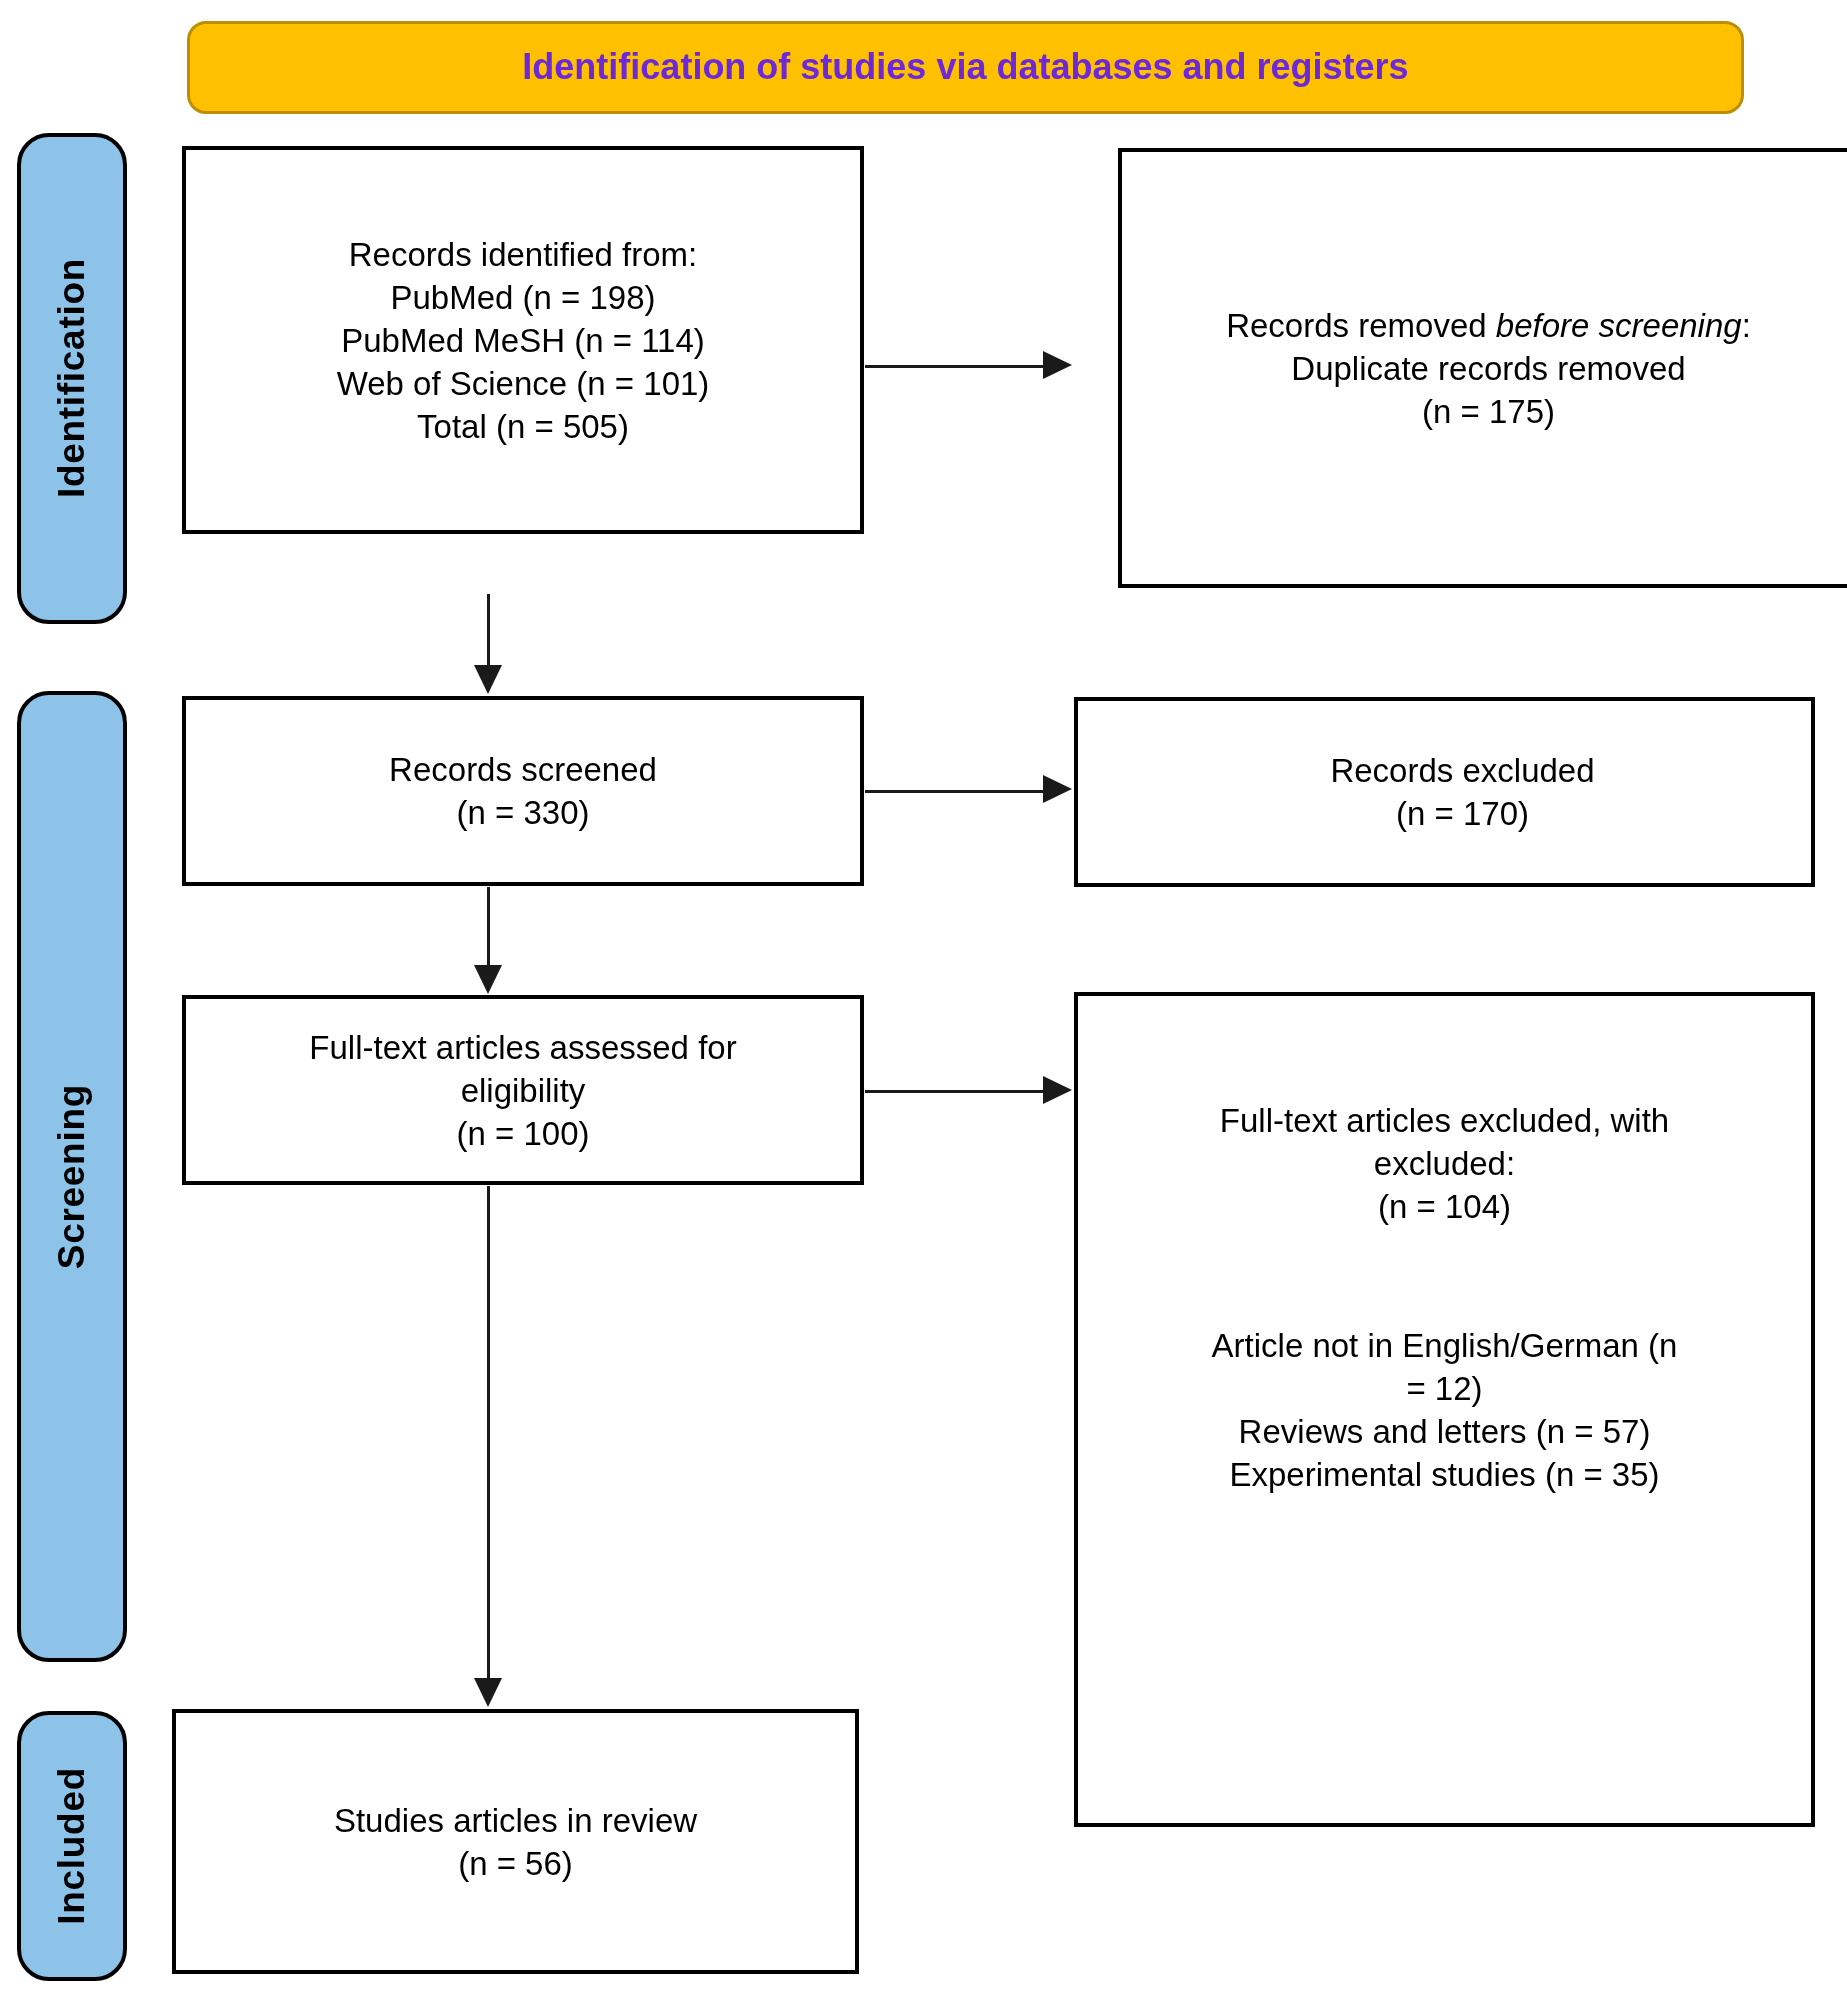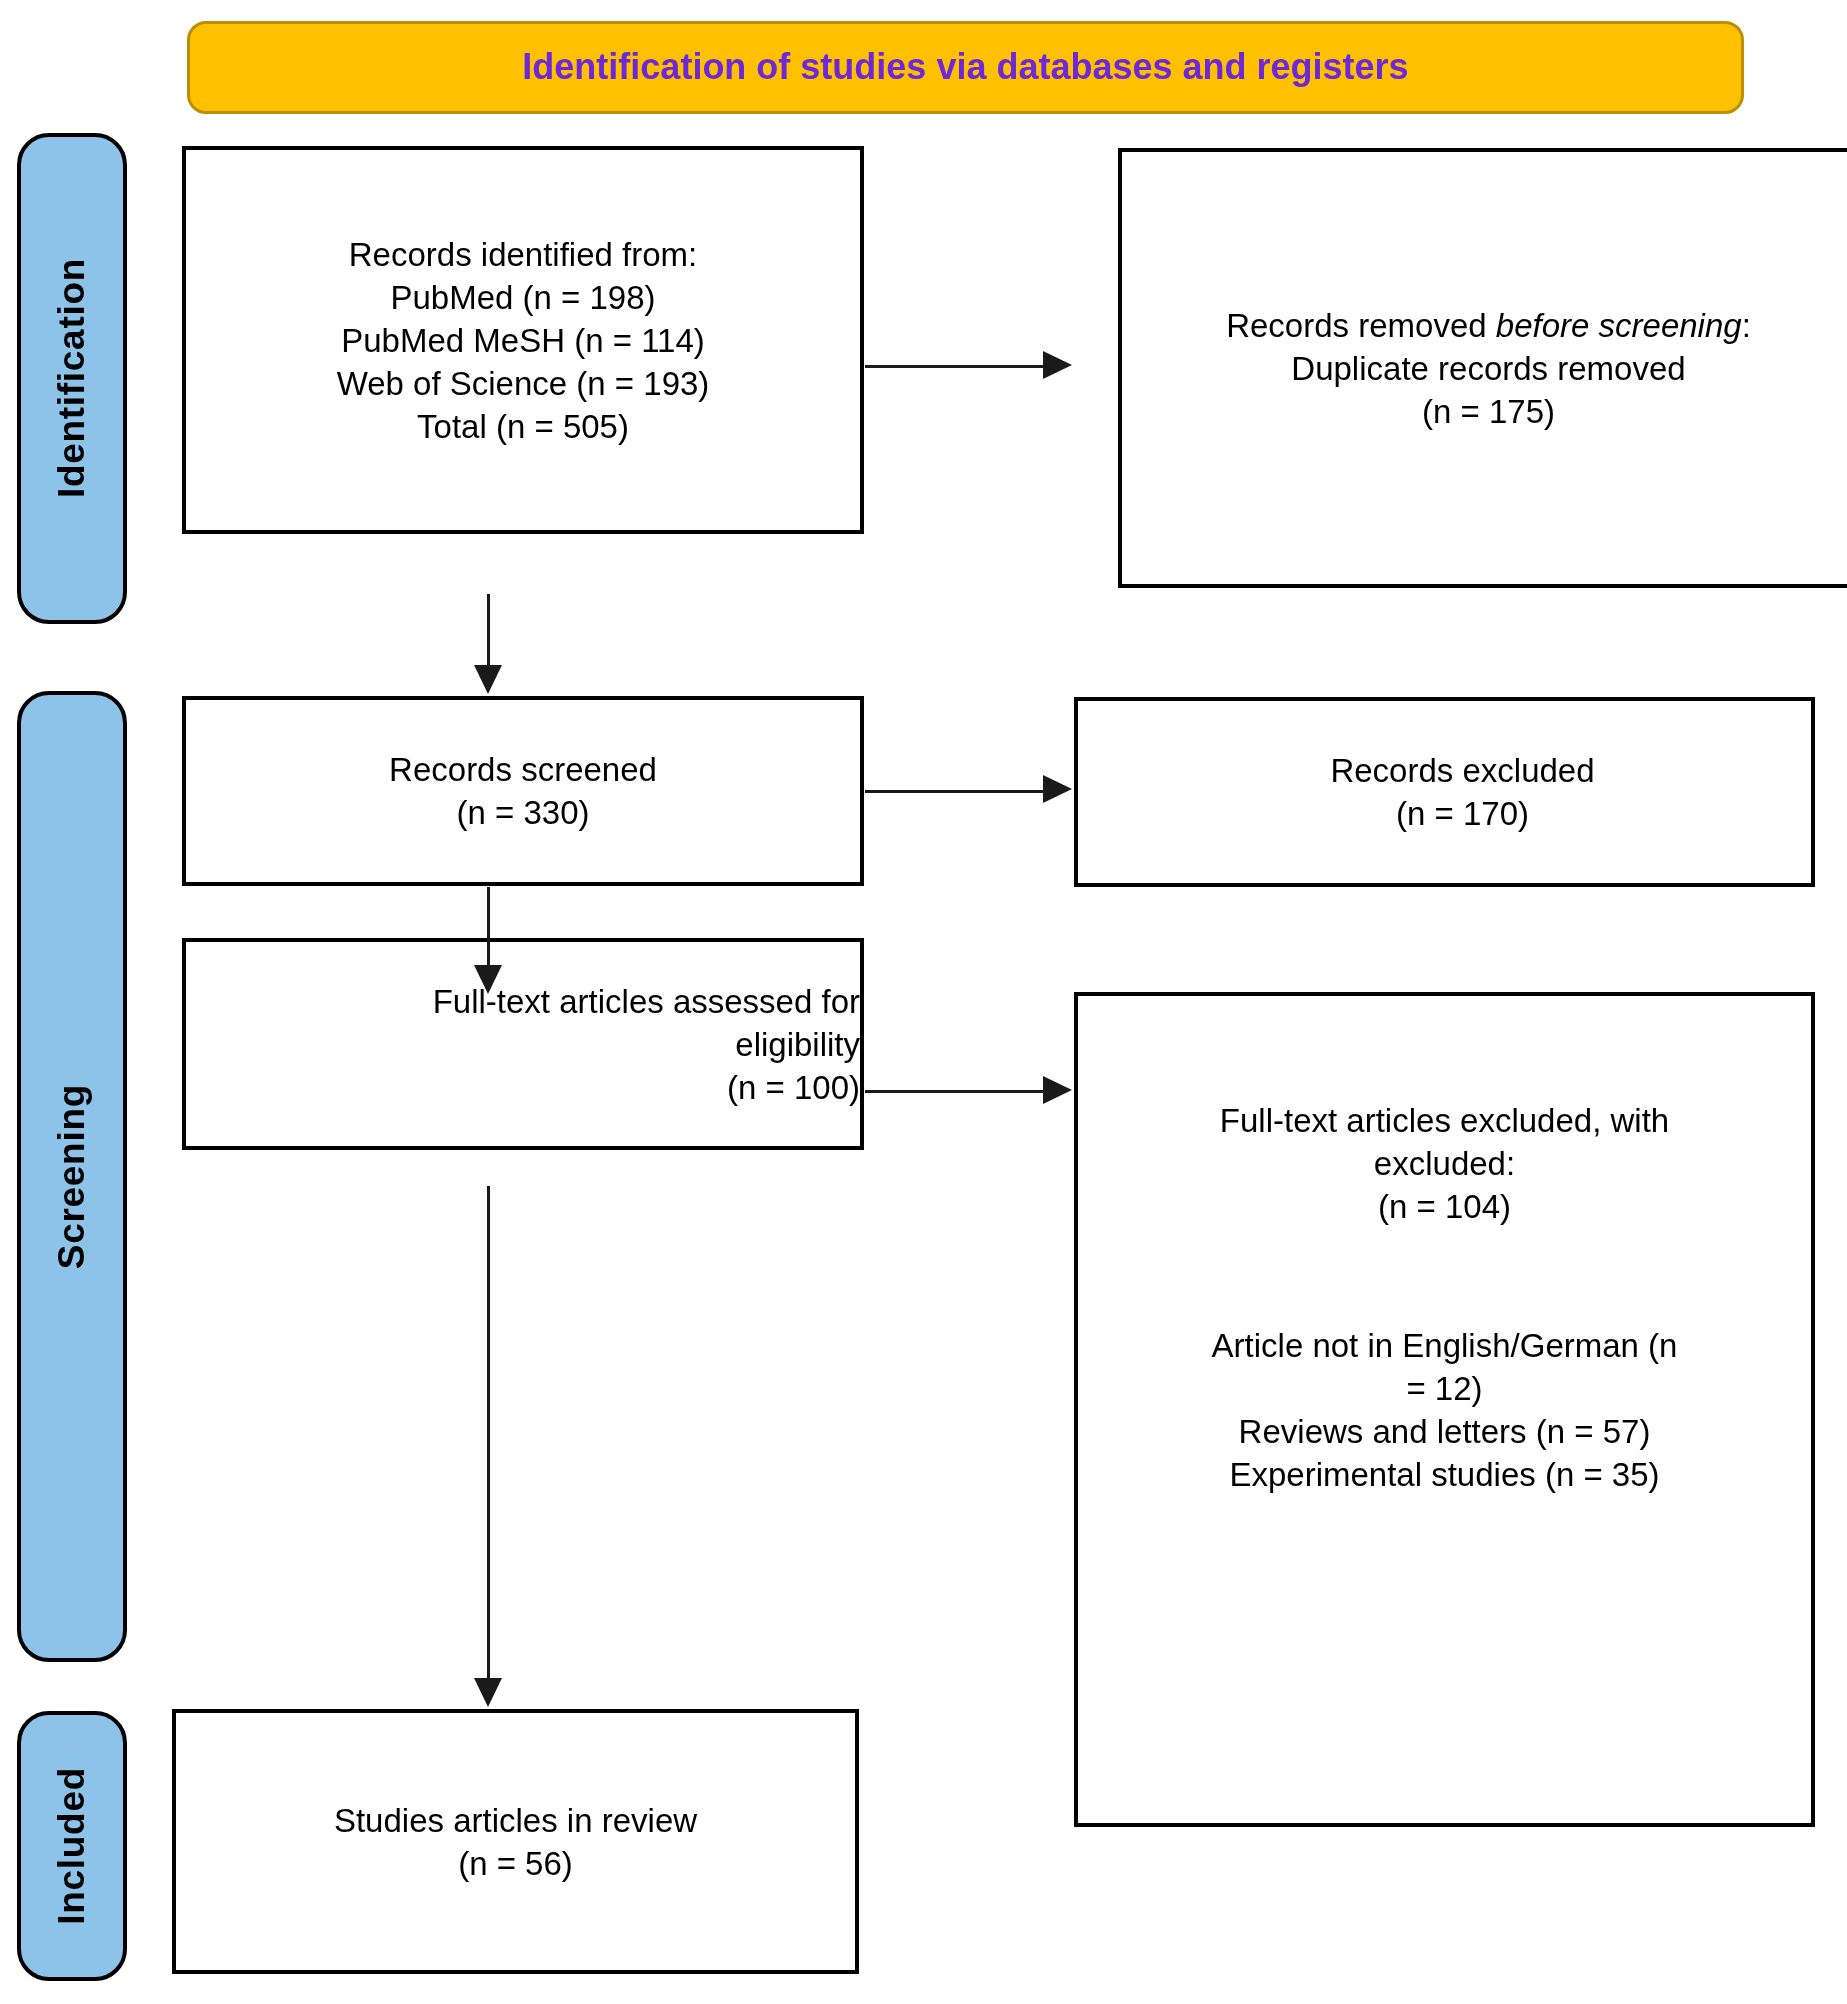--- a/index.html
+++ b/index.html
@@ -54,21 +54,21 @@
     border:4.8px solid var(--box-border);
     display:flex; flex-direction:column;
     align-items:center; justify-content:center;
     text-align:center;
     font-size:33px; line-height:43px; color:#000;
   }
   .box-identified{left:182px; top:146px; width:682px; height:388px;}
   .box-removed{left:1074px; top:148px; width:741px; height:440px;margin-left:44px;}
   .box-screened{left:182px; top:696px; width:682px; height:190px;}
   .box-excluded{left:1074px; top:697px; width:741px; height:190px;padding-left:36px;}
-  .box-fulltext{left:182px; top:938px; width:682px; height:212px;align-items:flex-end;}
+  .box-fulltext{left:182px; top:995px; width:682px; height:190px;}
   .box-ft-excluded{
     left:1074px; top:992px; width:741px; height:835px;
     justify-content:flex-start; padding:103px 20.6px 0 20.6px; gap:96px;
   }
   .box-included{left:172px; top:1709px; width:687px; height:265px;}
   .it{font-style:italic;}
   
   .vline{position:absolute; width:3.4px; background:var(--line-color);}
   .hline{position:absolute; height:3.4px; background:var(--line-color);}
   .head-down{
@@ -112,21 +112,21 @@
     <span class="stage-label">Screening</span>
   </div>
   <div class="stage stage-included">
     <span class="stage-label">Included</span>
   </div>
 
   <div class="fbox box-identified">
     <div>Records identified from:</div>
     <div>PubMed (n = 198)</div>
     <div>PubMed MeSH (n = 114)</div>
-    <div>Web of Science (n = 193)</div>
+    <div>Web of Science (n = 101)</div>
     <div>Total (n = 505)</div>
   </div>
 
   <div class="fbox box-removed">
     <div><span>Records removed </span><span class="it">before screening</span><span>:</span></div>
     <div>Duplicate records removed</div>
     <div>(n = 175)</div>
   </div>
 
   <div class="fbox box-screened">

